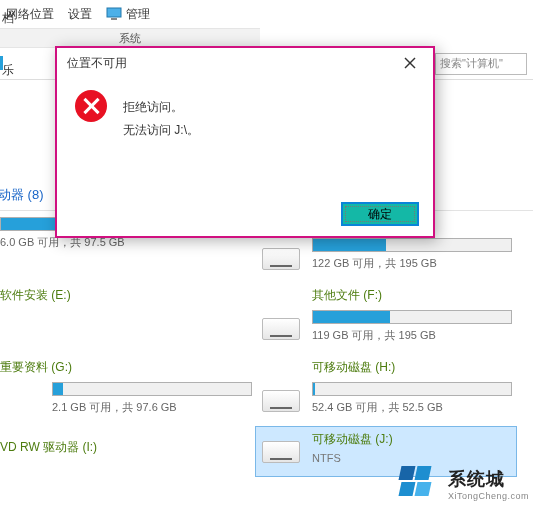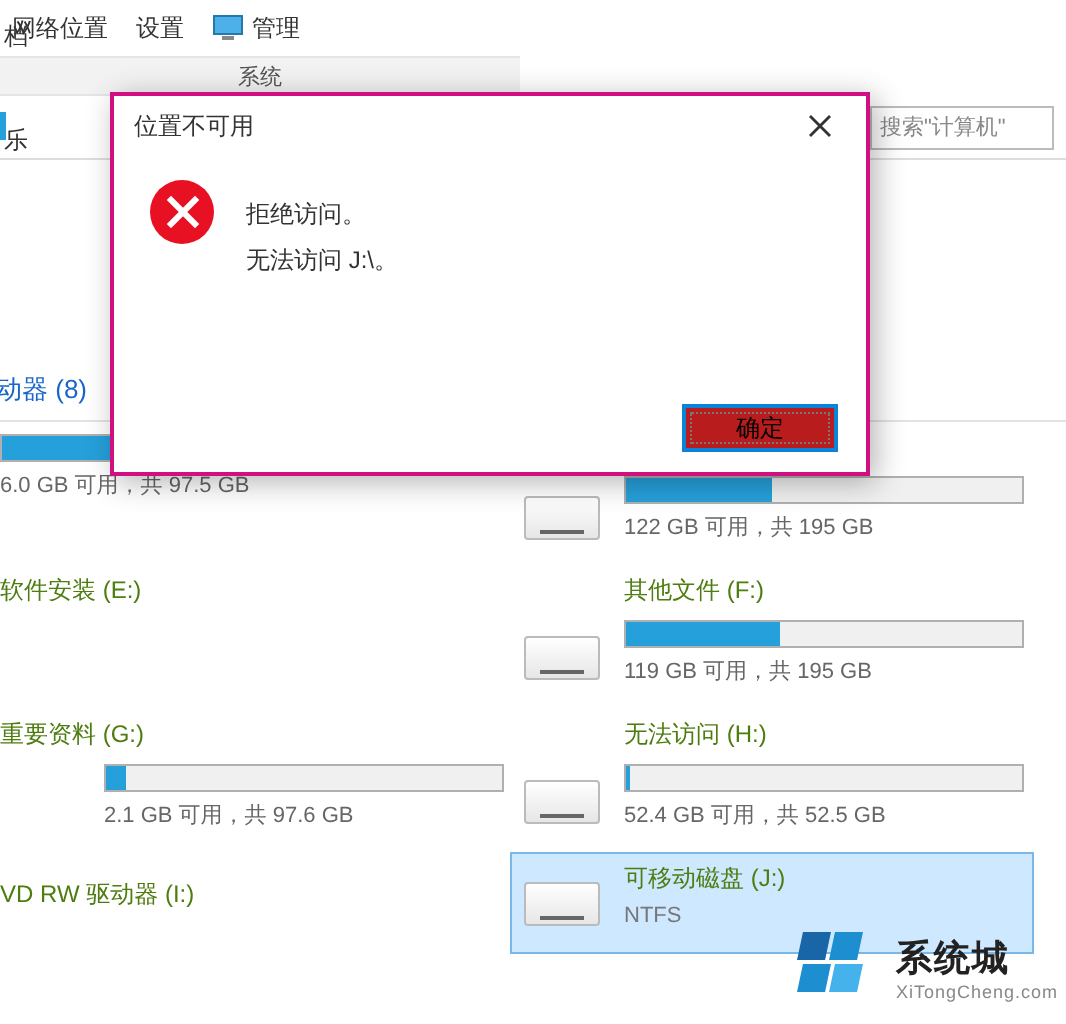--- a/index.html
+++ b/index.html
@@ -36,21 +36,21 @@
   .dialog { position:absolute; left:55px; top:46px; width:380px; height:192px; background:#fff; border:2px solid #d01080; box-shadow:3px 3px 14px rgba(0,0,0,.3); }
   .dlg-title { height:30px; display:flex; align-items:center; justify-content:space-between; padding:0 8px 0 10px; font-size:12px; }
   .dlg-close { width:30px; height:22px; display:flex; align-items:center; justify-content:center; font-size:15px; cursor:pointer; }
   .dlg-body { display:flex; padding:10px 18px; }
   .err-ico { width:32px; height:32px; border-radius:50%; background:#e81123; position:relative; margin-right:16px; flex-shrink:0; margin-top:2px; }
   .err-ico::before,.err-ico::after { content:""; position:absolute; left:15px; top:6px; width:3px; height:20px; background:#fff; }
   .err-ico::before { transform:rotate(45deg); }
   .err-ico::after { transform:rotate(-45deg); }
   .dlg-text { font-size:12px; color:#333; line-height:1.9; }
   .dlg-foot { position:absolute; bottom:10px; right:14px; }
-  .dlg-btn { width:78px; height:24px; border:2px solid #0a84d8; background:#b91c1c; font-size:12px; cursor:pointer; outline:1px dotted #777; outline-offset:-5px; }
+  .dlg-btn { width:78px; height:24px; border:2px solid #0a84d8; background:#14b8a6; font-size:12px; cursor:pointer; outline:1px dotted #777; outline-offset:-5px; }
 
   
   .wmark { position:absolute; right:4px; bottom:6px; display:flex; align-items:center; }
   .wmark-logo { width:44px; height:44px; position:relative; margin-right:6px; }
   .wmark-logo .sq { position:absolute; width:14px; height:14px; background:#1d8ed0; transform:skewX(-12deg); }
   .wmark-logo .s1{left:2px;top:4px;background:#1865a8;}
   .wmark-logo .s2{left:18px;top:4px;}
   .wmark-logo .s3{left:2px;top:20px;}
   .wmark-logo .s4{left:18px;top:20px;background:#46b2ec;}
   .wmark-txt .l1{font-size:18px;font-weight:bold;color:#222;letter-spacing:1px;}
@@ -136,21 +136,21 @@
         <div class="drive-ico" style="visibility:hidden;"></div>
         <div style="flex:1;">
           <div class="bar">
               <div class="bar-fill" style="width:5%"></div>
             </div>
           <div class="drive-stat">2.1 GB 可用，共 97.6 GB</div>
         </div>
       </div>
     </div>
     <div class="drive">
-      <div class="drive-name" style="margin-left:52px">无法访问 (H:)</div>
+      <div class="drive-name" style="margin-left:52px">可移动磁盘 (H:)</div>
       <div class="drive-body">
         <div class="drive-ico">
             <div class="box"></div>
             <div class="slit"></div>
           </div>
         <div style="flex:1;">
           <div class="bar">
               <div class="bar-fill" style="width:1%"></div>
             </div>
           <div class="drive-stat">52.4 GB 可用，共 52.5 GB</div>

